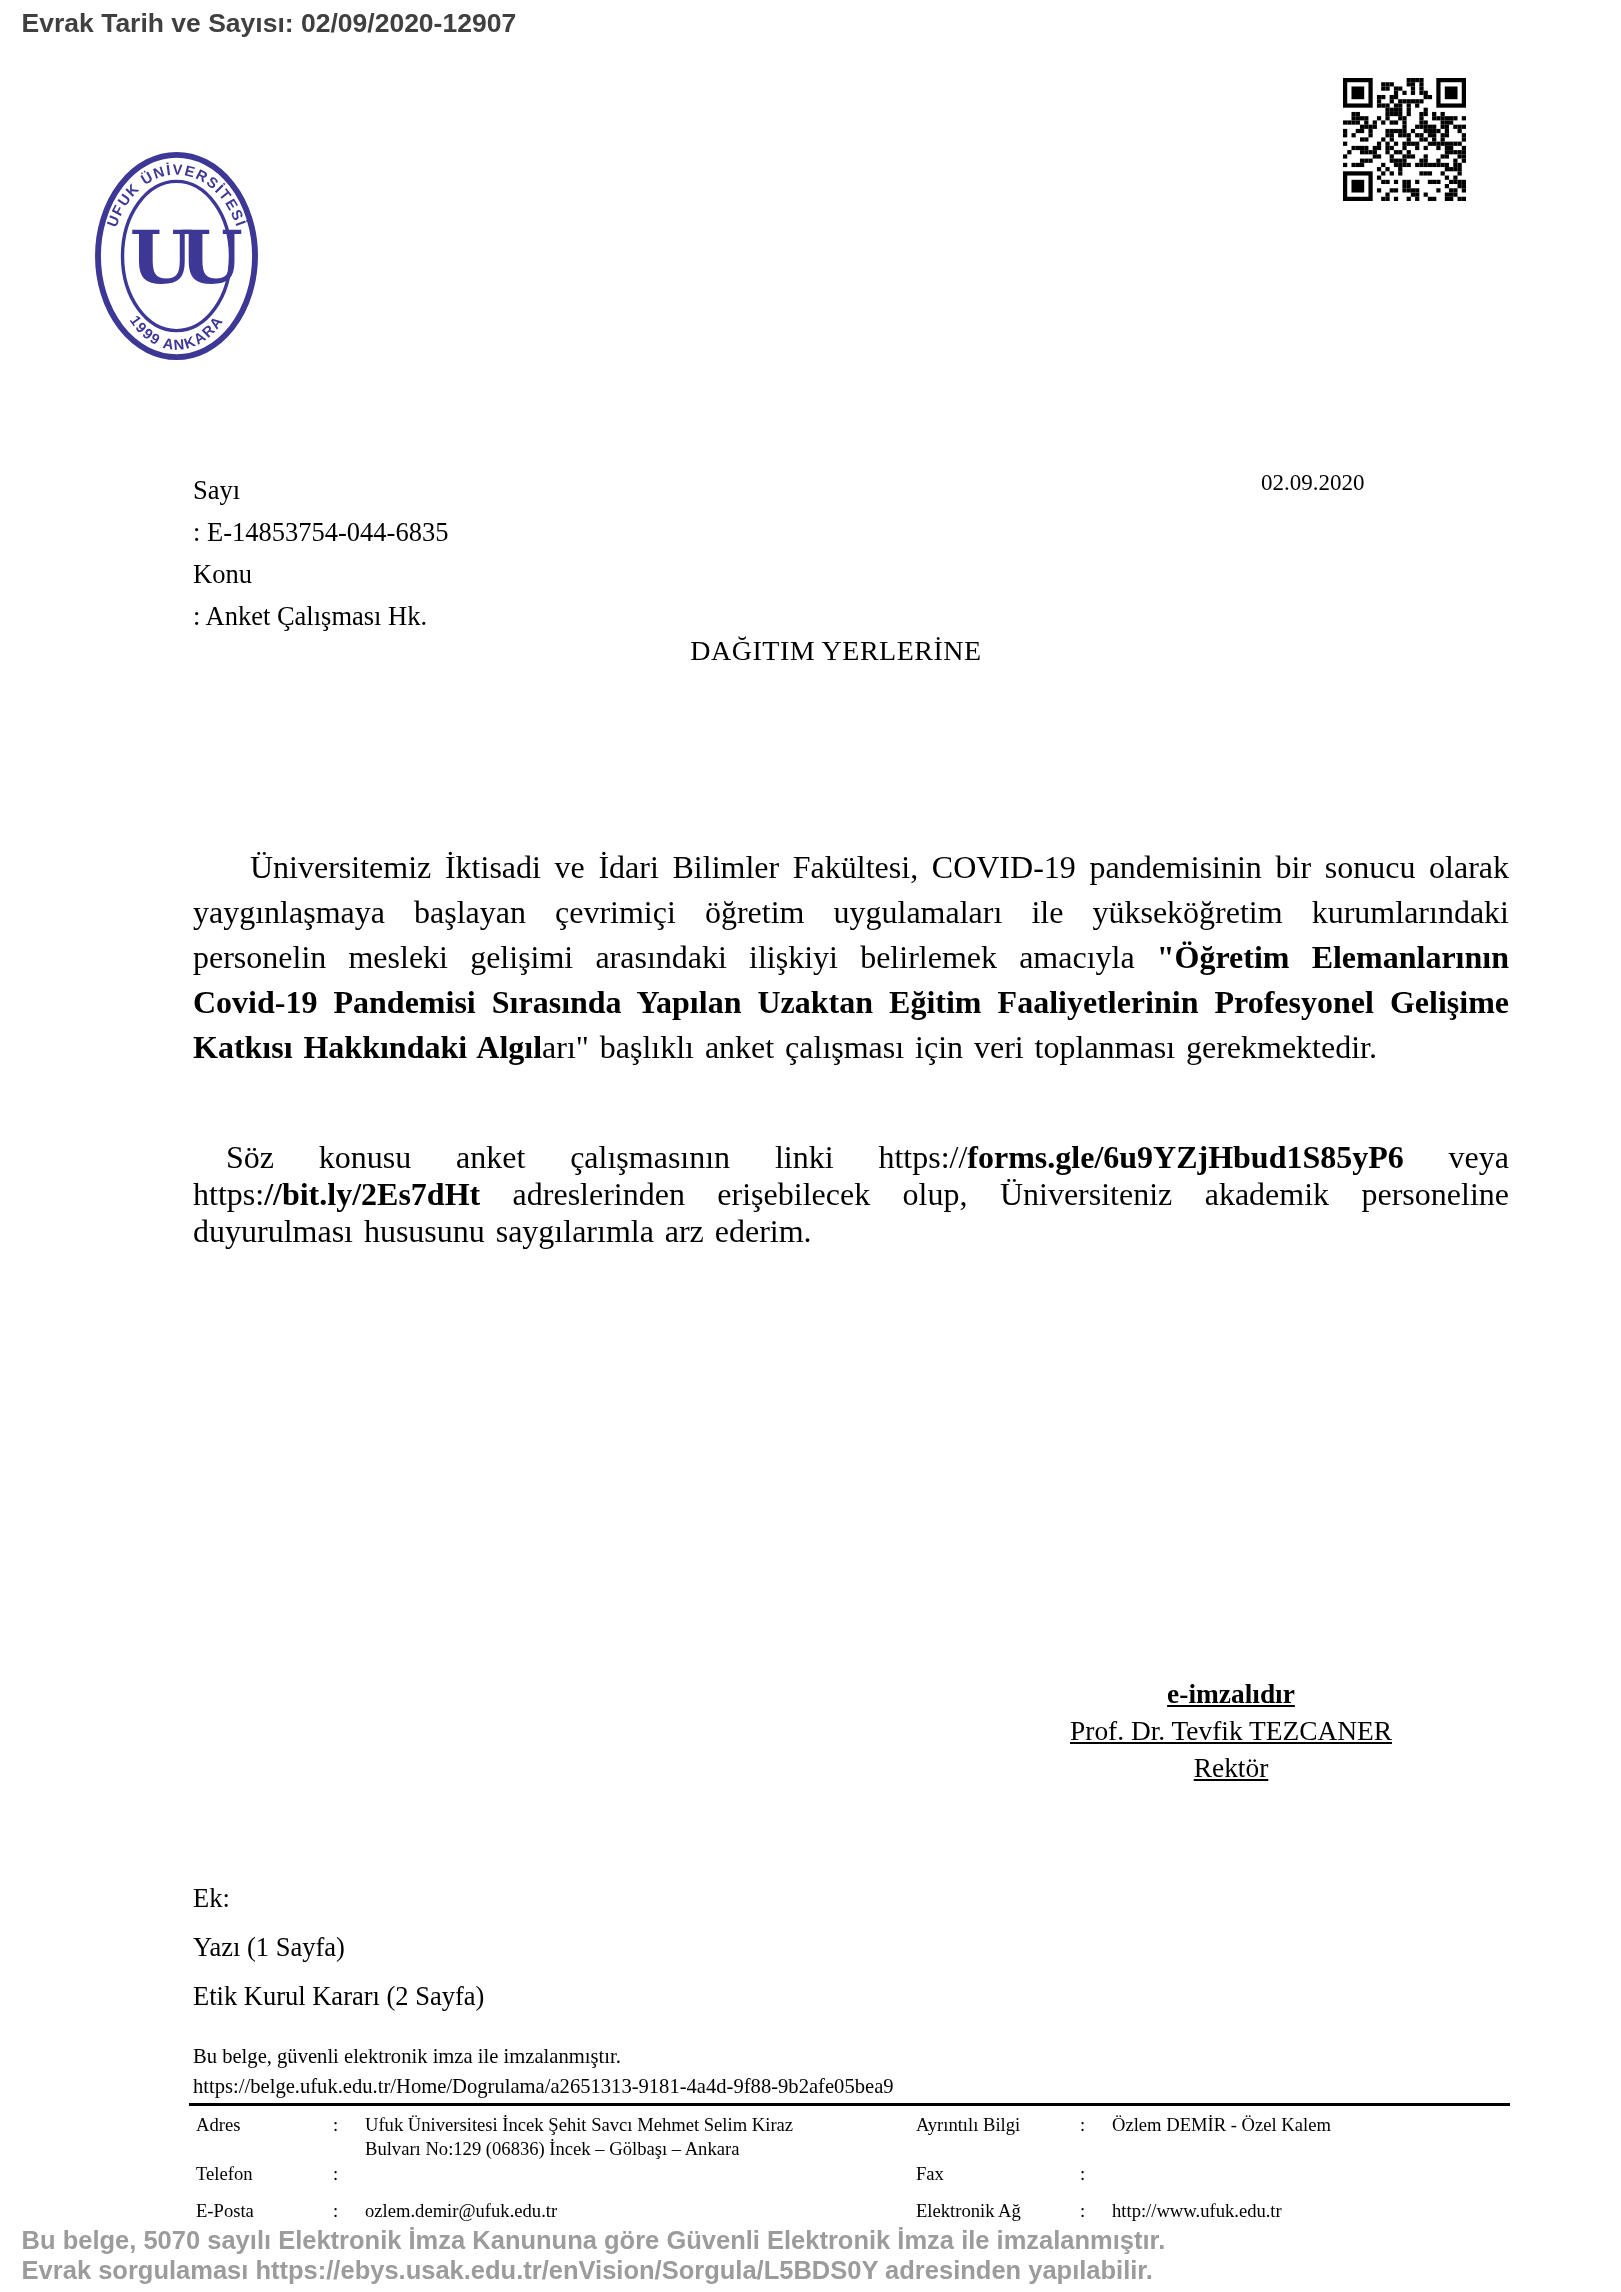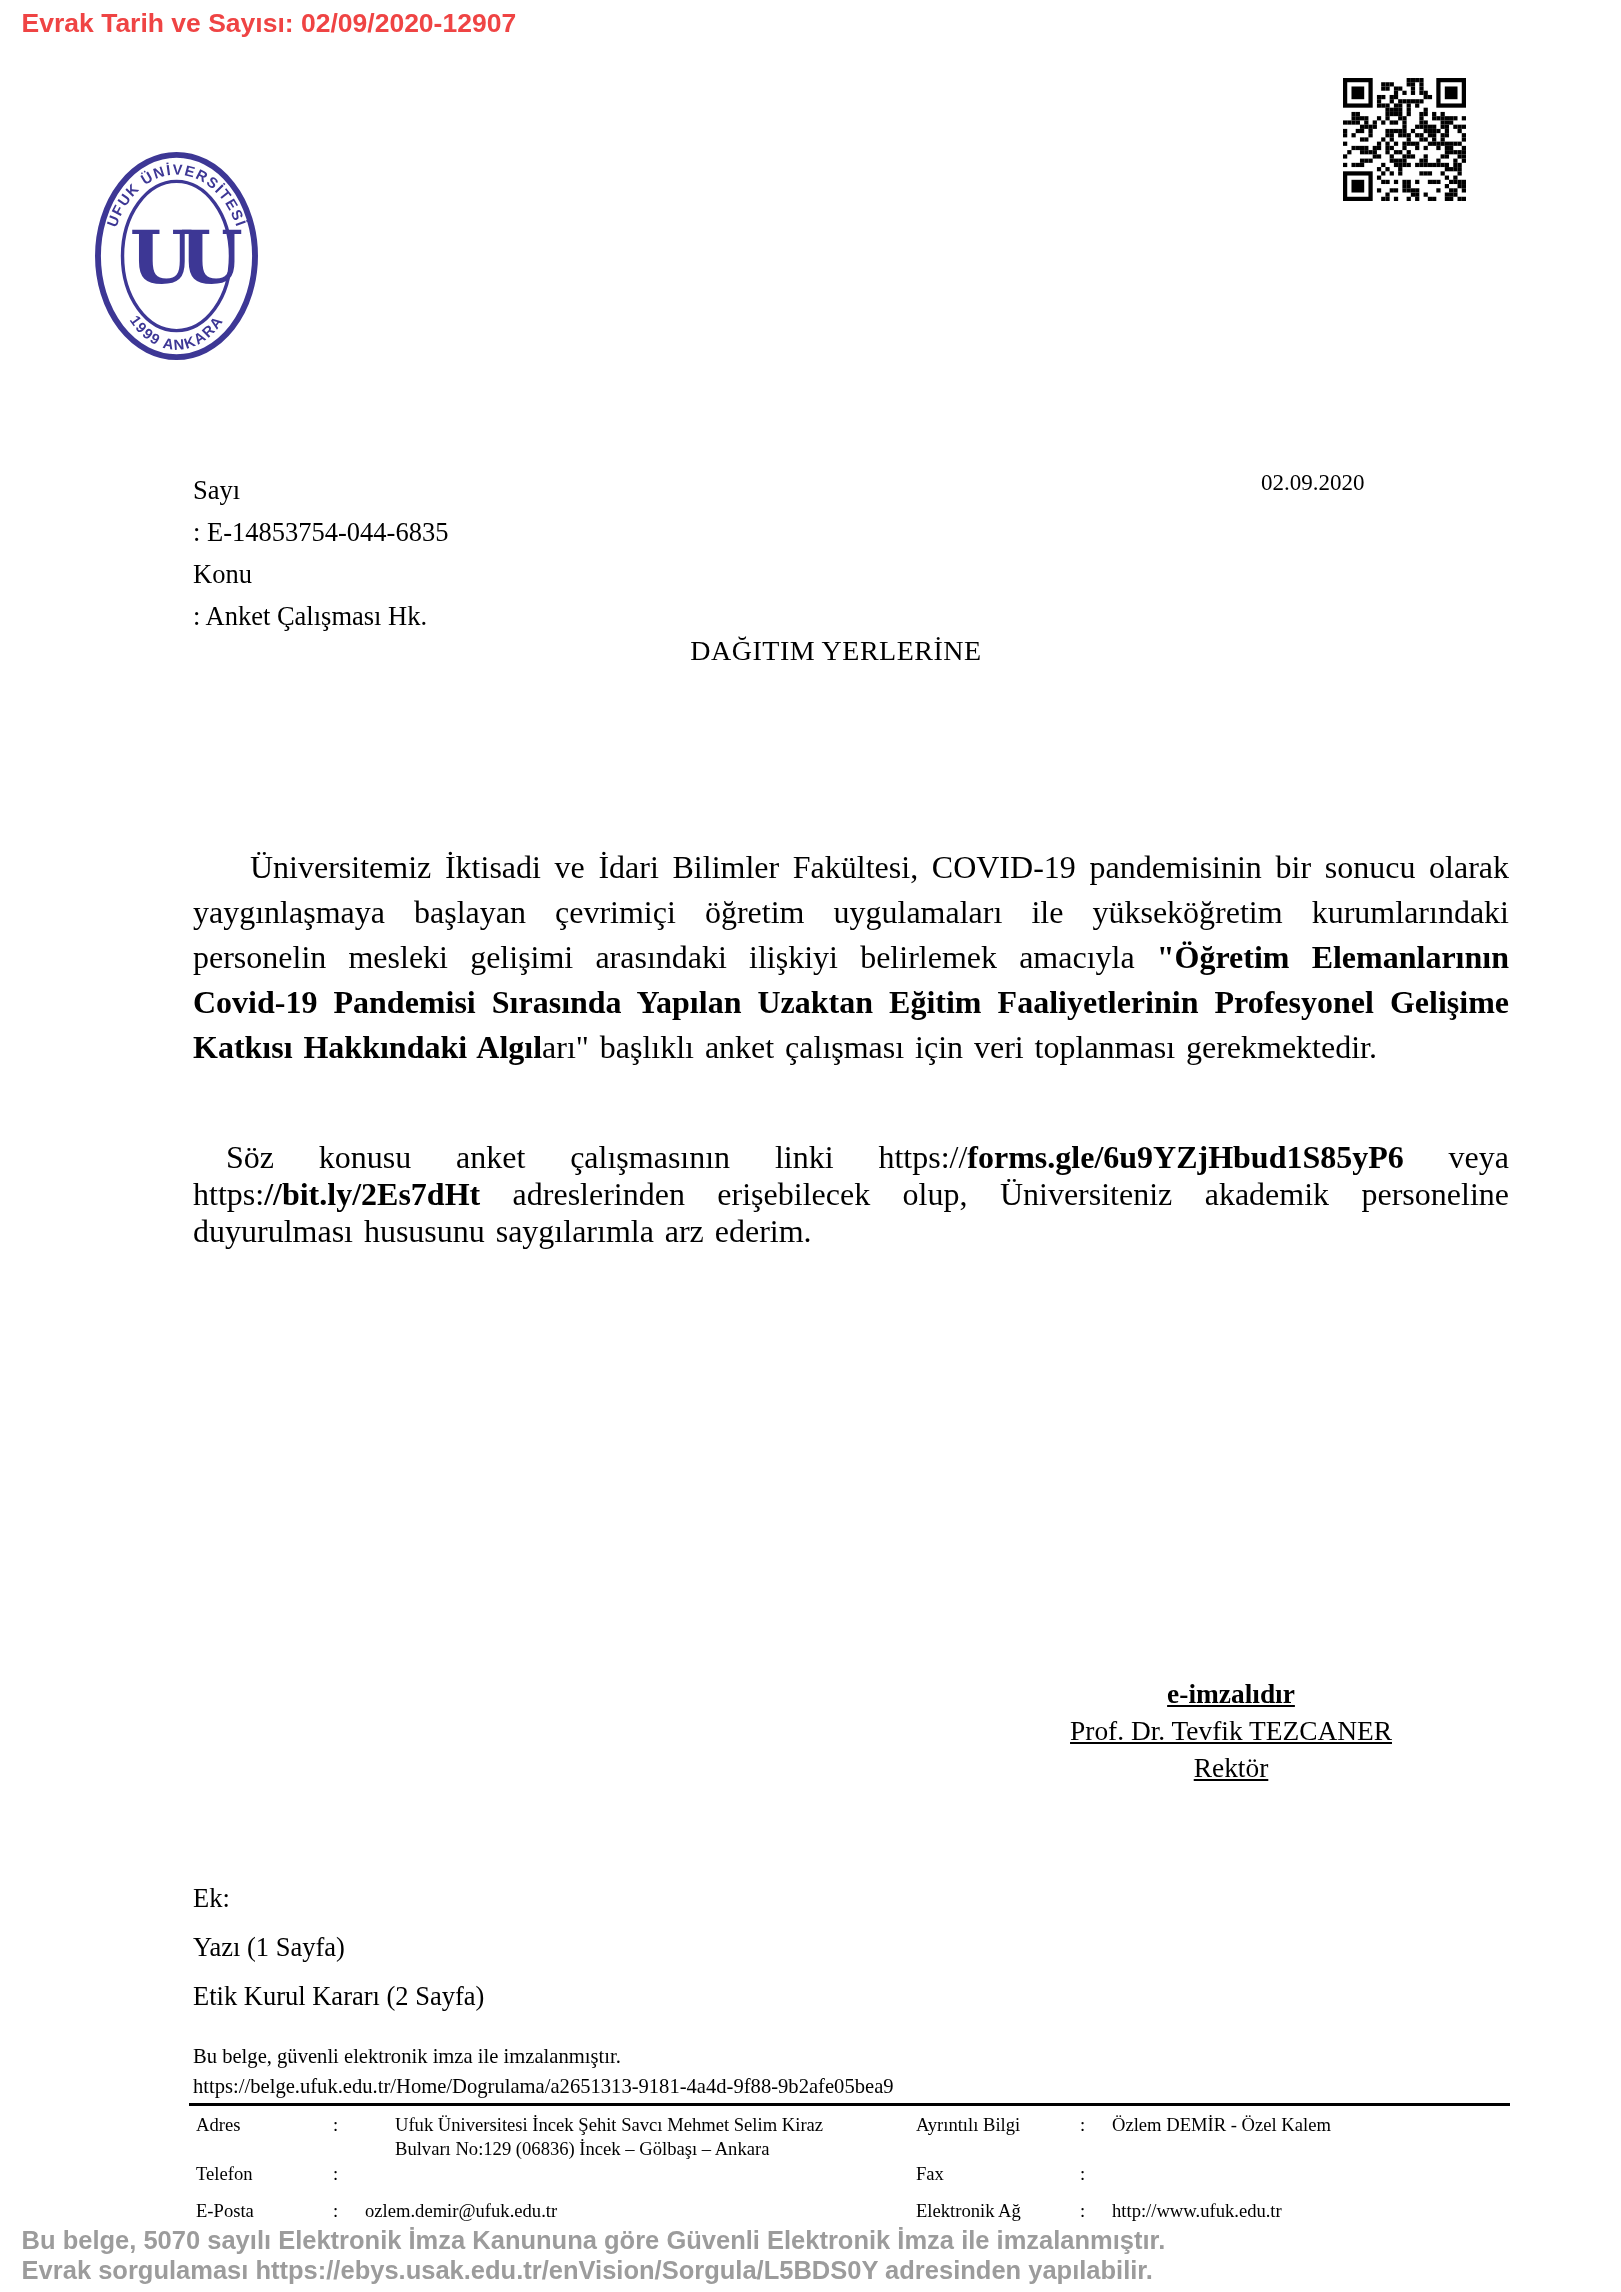--- a/index.html
+++ b/index.html
@@ -1,20 +1,20 @@
 <!DOCTYPE html>
 <html><head>
 <meta charset="utf-8">
 <style>
   html,body{margin:0;padding:0;background:#fff;}
   .page{position:relative;width:1621px;height:2293px;background:#ffffff;
         font-family:"Liberation Serif",serif;color:#000;overflow:hidden;}
   .abs{position:absolute;}
   .banner{font-family:"Liberation Sans",sans-serif;font-weight:bold;}
-  .banner-top{left:21.6px;top:7.8px;font-size:26.5px;color:#ef4444;}
+  .banner-top{left:21.6px;top:7.8px;font-size:26.5px;color:#404040;}
   .banner-bottom{left:21.6px;top:2225px;font-size:25.5px;color:#9c9c9c;line-height:30px;}
   .heading{left:529px;top:192px;width:642px;text-align:center;}
   .heading .tc{font-size:26.5px;line-height:33px;}
   .heading .univ{font-size:32px;line-height:43px;letter-spacing:1px;}
   .meta{left:193px;top:469px;font-size:26.5px;line-height:42px;}
   .meta .mrow{display:flex;flex-direction:column;}
   .meta .mlabel{display:inline-block;width:76px;}
   .date{left:1253px;top:470px;font-size:23px;margin-left:8px;}
   .recipient{left:0;top:635px;width:1672px;text-align:center;font-size:28px;letter-spacing:0.5px;}
   .para{left:193px;width:1316px;font-size:32px;text-align:justify;text-align-last:left;word-spacing:2.9px;}
@@ -24,21 +24,21 @@
   .signature{left:1035px;top:1676px;width:392px;text-align:center;font-size:27.4px;line-height:37px;text-decoration:underline;}
   .sig-e{font-weight:bold;}
   .ek{left:193px;top:1874px;font-size:26.5px;line-height:49px;}
   .verify{left:193px;top:2041px;font-size:20.6px;line-height:30px;}
   .rule{left:189px;top:2103px;width:1321px;height:2.9px;background:#000;}
   .frow{position:absolute;font-size:18.6px;line-height:23.5px;}
   .flabel{display:inline-block;width:137px;vertical-align:top;}
   .flabel-r{display:inline-block;width:164px;vertical-align:top;}
   .fcolon{display:inline-block;width:32px;vertical-align:top;}
   .fvalue{display:inline-block;vertical-align:top;max-width:554px;}
-  .fvalue .vline{display:block;margin-left:30px;}
+  .fvalue .vline{display:block;}
   svg text{fill:#3d3795;}
 </style>
 </head>
 <body>
 
 <div class="page">
 
   <div class="abs banner banner-top">Evrak Tarih ve Sayısı: 02/09/2020-12907</div>
 
   <svg class="abs" style="left:93px;top:149px;" width="167" height="214" viewBox="0 0 170 218">

